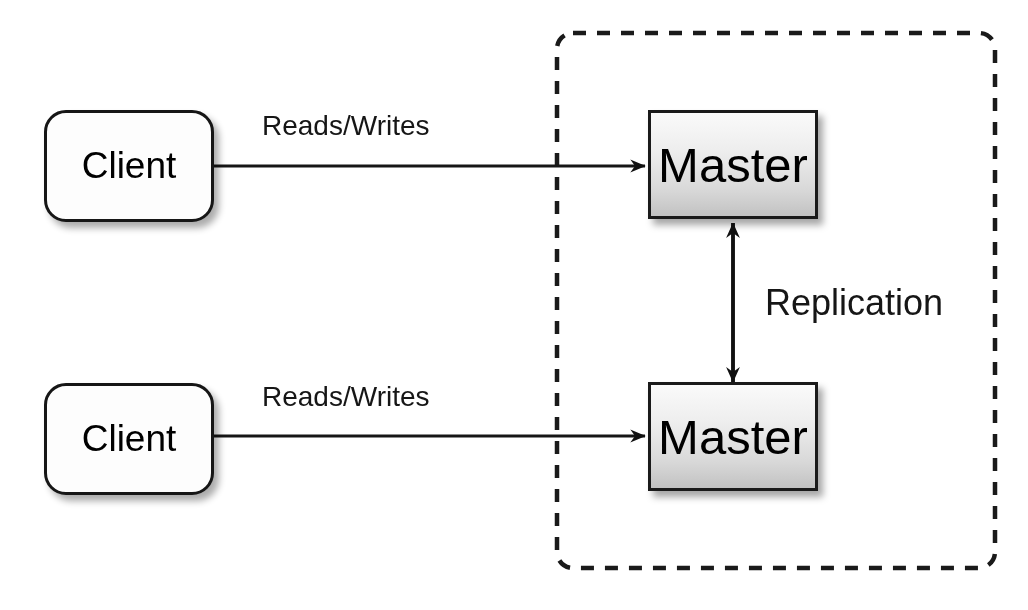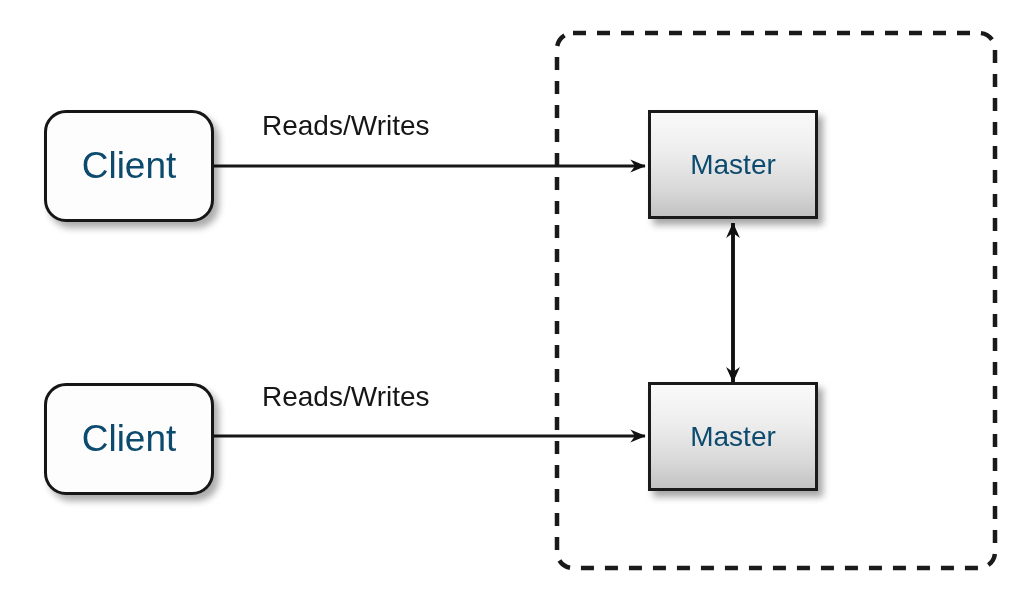--- a/index.html
+++ b/index.html
@@ -23,21 +23,21 @@
     top: 0;
     width: 1028px;
     height: 610px;
   }
   .node-label {
     position: absolute;
     display: flex;
     align-items: center;
     justify-content: center;
     font-family: "Liberation Sans", sans-serif;
-    color: #0c4a6e;
+    color: #000000;
     white-space: nowrap;
     pointer-events: none;
   }
   .edge-label {
     position: absolute;
     font-family: "Liberation Sans", sans-serif;
     color: #161616;
     white-space: nowrap;
     line-height: 1;
   }
@@ -63,21 +63,21 @@
     width: 170px;
     height: 109px;
     background: linear-gradient(to bottom, #fafafa 0%, #ededed 38%, #d8d8d8 75%, #c2c2c2 100%);
     border: 3px solid #1a1a1a;
     box-sizing: border-box;
     box-shadow: 5px 6px 7px rgba(0,0,0,0.35);
   }
   .master-text {
     width: 170px;
     height: 109px;
-    font-size: 28px;
+    font-size: 49px;
   }
   .rw-label { font-size: 28px; }
   .repl-label { font-size: 36px; }
 </style>
 </head>
 <body>
 
 <div id="canvas">
 
   <svg class="svg-layer" viewBox="0 0 1028 610" xmlns="http://www.w3.org/2000/svg">
@@ -112,14 +112,15 @@
   <div class="master-box" style="left:648px; top:110px;"></div>
   <div class="node-label master-text" style="left:648px; top:110px;">Master</div>
 
   <div class="master-box" style="left:648px; top:382px;"></div>
   <div class="node-label master-text" style="left:648px; top:382px;">Master</div>
 
   <div class="edge-label rw-label" style="left:262px; top:112px;">Reads/Writes</div>
 
   <div class="edge-label rw-label" style="left:262px; top:383px;">Reads/Writes</div>
 
+  <div class="edge-label repl-label" style="left:765px; top:285px;">Replication</div>
 
 </div>
 
 </body></html>

